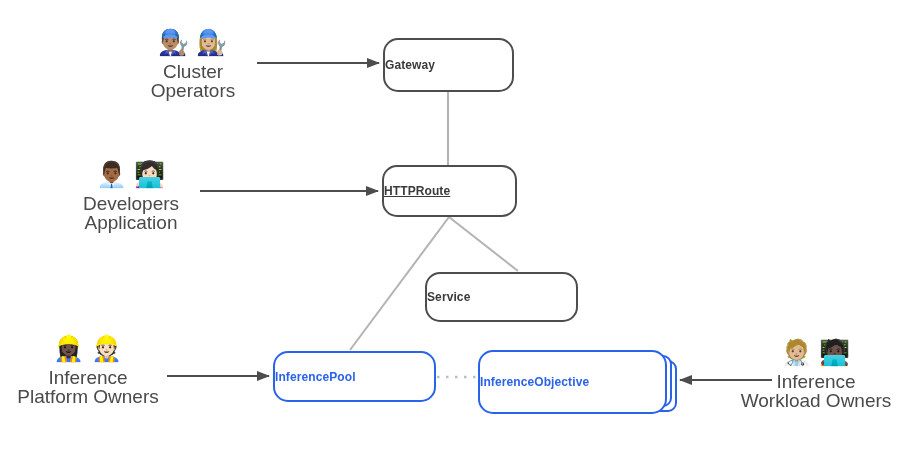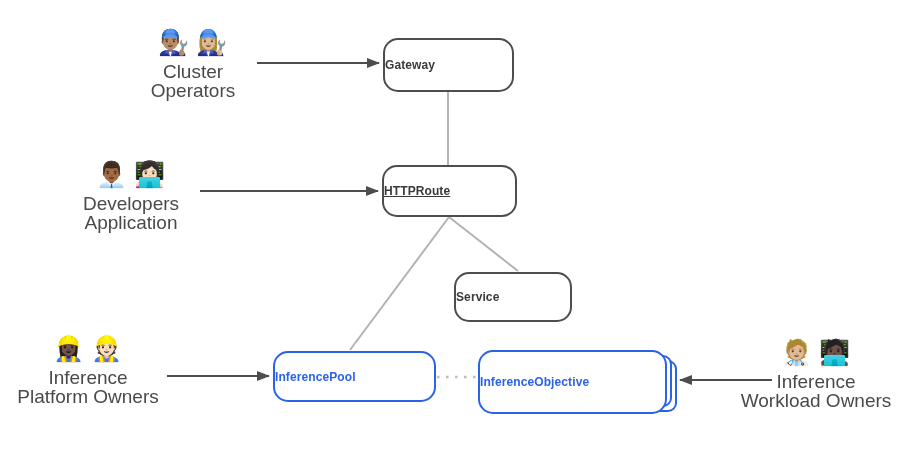--- a/index.html
+++ b/index.html
@@ -36,21 +36,21 @@
   }
   .persona{position:absolute;width:160px;text-align:center;z-index:2;}
   .persona .emoji{font-size:25px;line-height:32px;white-space:nowrap;}
   .persona .plabel{
     margin-top:5px;font-size:19px;line-height:18.5px;
     color:var(--persona-label);font-weight:400;
   }
   
   #node-gateway{left:383px;top:38px;width:131px;height:54px;}
   #node-httproute{left:382px;top:165px;width:135px;height:52px;text-decoration:underline;}
-  #node-service{left:454px;top:272px;width:118px;height:50px;}
+  #node-service{left:425px;top:272px;width:153px;height:50px;}
   #node-inference-pool{left:273px;top:351px;width:163px;height:51px;}
   #stack-back{left:488px;top:360px;width:189px;height:52px;z-index:1;}
   #stack-mid{left:483px;top:355px;width:189px;height:52px;z-index:2;}
   #node-inference-objective{left:478px;top:350px;width:189px;height:64px;}
   
   #persona-cluster-operators{left:113px;top:26px;}
   #persona-application-developers{left:51px;top:158px;}
   #persona-inference-platform-owners{left:8px;top:332px;}
   #persona-inference-workload-owners{left:736px;top:336px;}
 </style>

